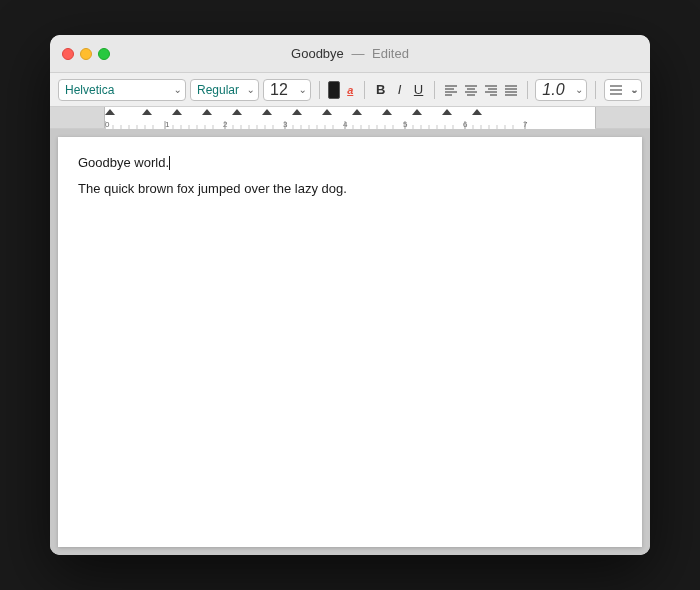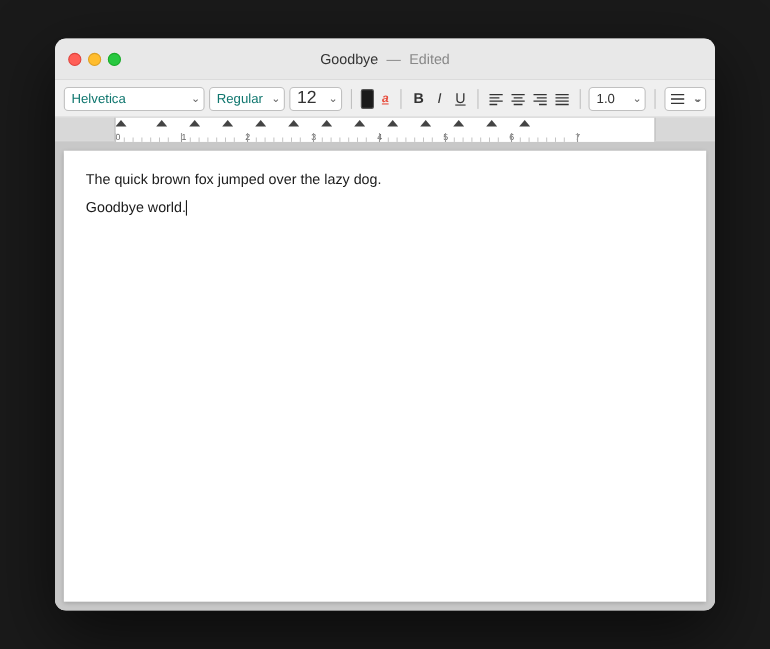--- a/index.html
+++ b/index.html
@@ -216,27 +216,28 @@
       font-size: 10px;
       color: #666;
       pointer-events: none;
     }
 
     .line-spacing-wrapper select {
       height: 22px;
       background: white;
       border: 1px solid #c0c0c0;
       border-radius: 4px;
-      font-size: 12px;
+      font-size: 16px;
       color: #333;
       padding: 0 18px 0 6px;
       appearance: none;
       -webkit-appearance: none;
       cursor: pointer;
       width: 52px;
+      font-style: italic;
     }
 
     .list-btn-wrapper {
       position: relative;
       display: flex;
       align-items: center;
     }
 
     .list-btn-wrapper::after {
       content: '⌄';
@@ -520,22 +521,22 @@
         <polygon points="372,2 377,8 367,8" fill="#444"></polygon>
       </svg>
     </div>
     <div style="width:55px;height:100%;background:#d8d8d8;border-left:1px solid #bbb;"></div>
   </div>
 
   <div class="content-area">
     <div class="page-area">
       <div class="page">
         <div class="page-text">
-          <div class="page-line">The quick brown fox jumped over the lazy dog.</div>
           <div class="page-line">
             <span>Goodbye world.</span><span class="cursor"></span>
           </div>
+          <div class="page-line">The quick brown fox jumped over the lazy dog.</div>
         </div>
       </div>
     </div>
   </div>
 
 </div>
 
 </body></html>

